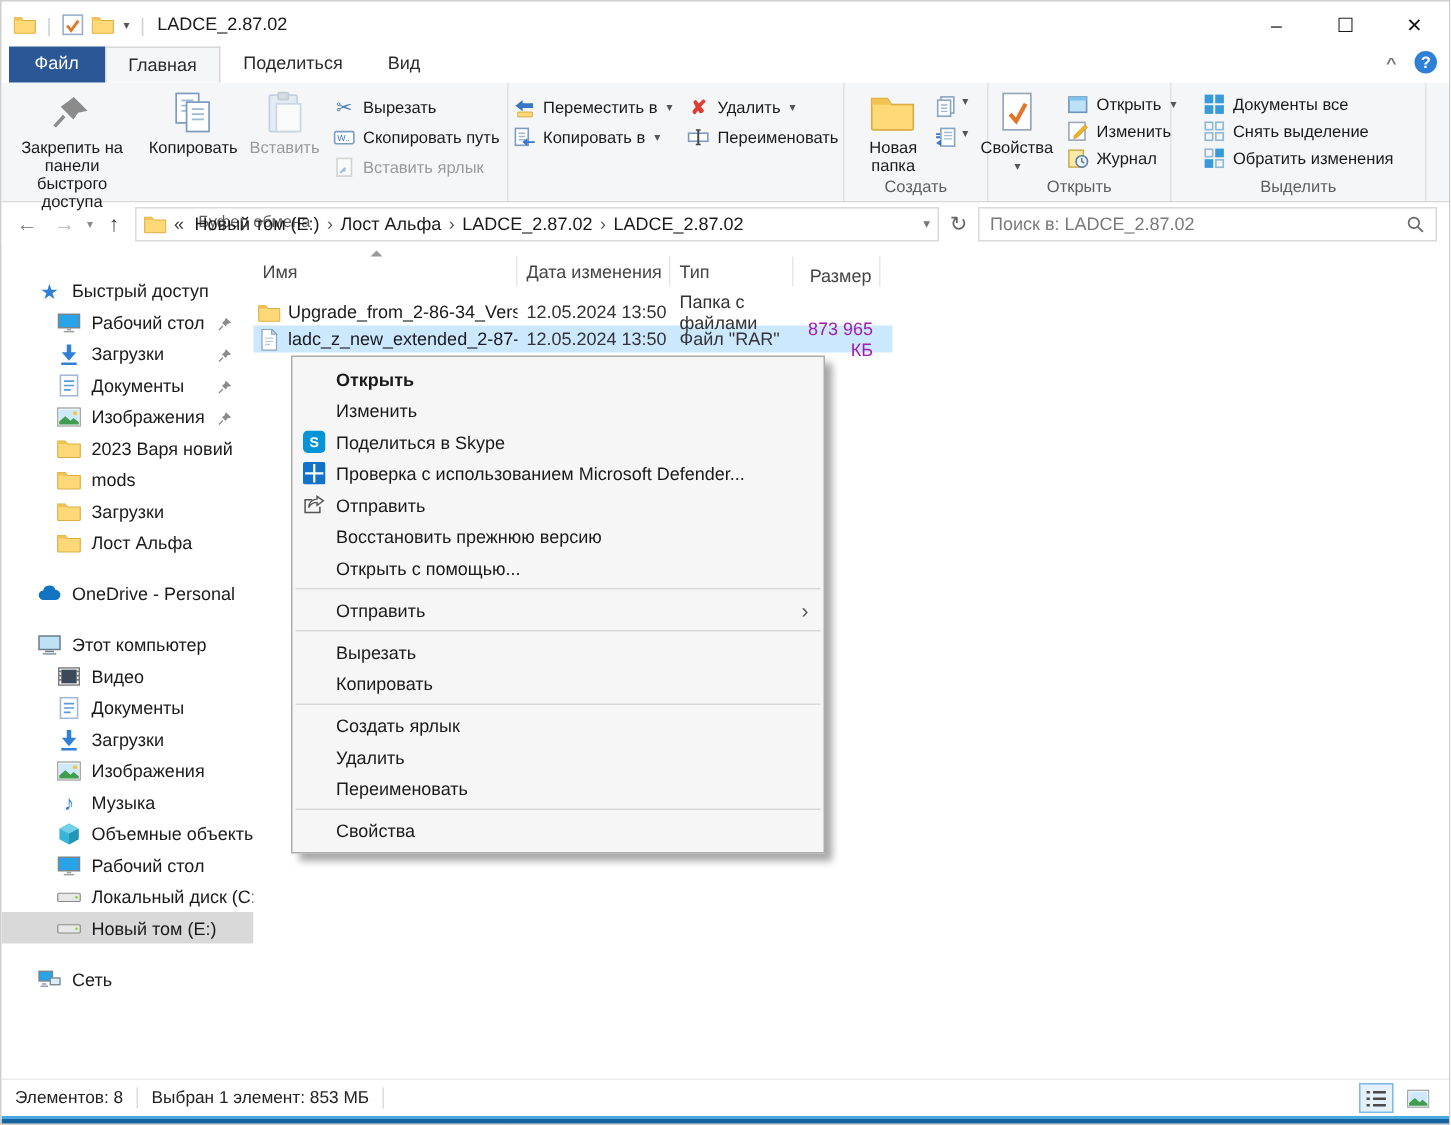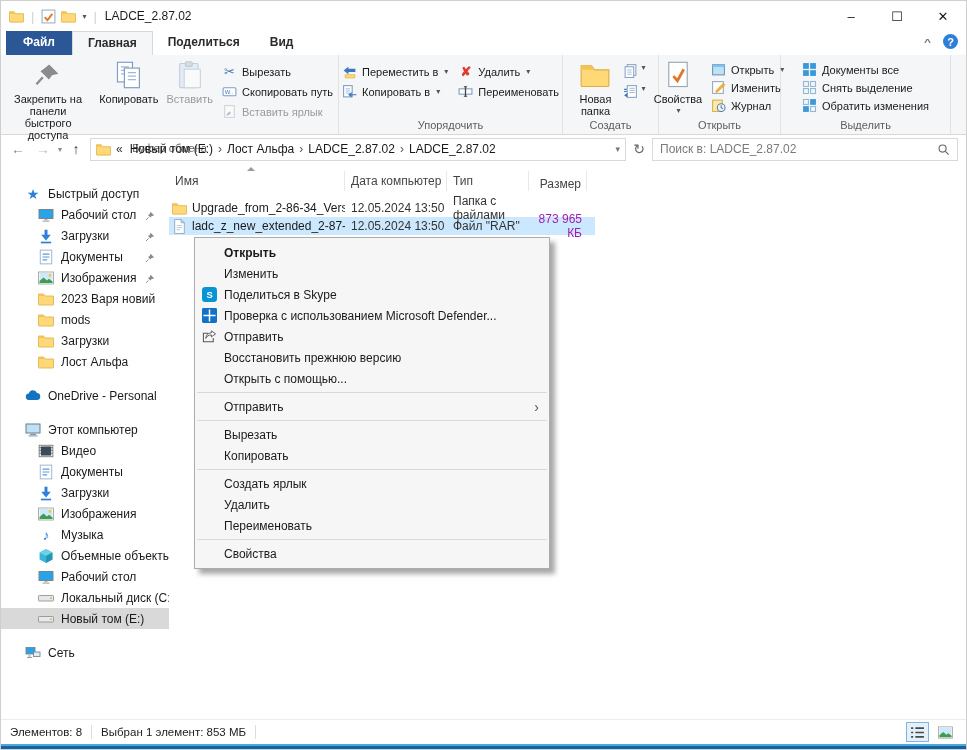--- a/index.html
+++ b/index.html
@@ -9,21 +9,21 @@
   
   .titlebar { height: 30px; display: flex; align-items: center; padding-left: 8px; }
   .qat { display: flex; align-items: center; gap: 5px; }
   .qat-sep { color: #d0d0d0; font-size: 13px; margin: 0 2px; }
   .title-text { margin-left: 6px; font-size: 12px; color: #1a1a1a; }
   .win-controls { margin-left: auto; display: flex; height: 100%; }
   .win-btn { width: 46px; display: flex; align-items: center; justify-content: center; font-size: 13px; color: #1a1a1a; }
 
   
   .tabstrip { height: 24px; display: flex; align-items: stretch; background: #fff; position: relative; }
-  .tab { padding: 4px 15px 3px; font-size: 12px; color: #2b2b2b; font-weight: bold; }
+  .tab { padding: 4px 15px 3px; font-size: 12px; color: #2b2b2b; }
   .tab-file { background: #2b5797; color: #fff; margin-left: 5px; padding: 4px 17px 3px; }
   .tab-active { background: #f5f6f7; border: 1px solid #d8d8d8; border-bottom: none; }
   .strip-right { position: absolute; right: 8px; top: 3px; display: flex; align-items: center; gap: 12px; }
   .chev-up { color: #777; font-size: 12px; font-weight: bold; transform: scaleY(.8); }
 
   
   .ribbon { height: 80px; background: #f5f6f7; border-bottom: 1px solid #d8d8d8; display: flex; }
   .rgroup { display: flex; flex-direction: column; border-right: 1px solid #e2e2e2; flex: 0 0 auto; }
   .rbody { flex: 1; display: flex; align-items: flex-start; justify-content: center; padding-top: 2px; }
   .glabel { text-align: center; font-size: 11px; color: #5e5e5e; padding: 1px 4px 3px; white-space: nowrap; }
@@ -251,21 +251,20 @@
                 <svg viewBox="0 0 14 14">
                   <rect x="1" y="4.5" width="12" height="5" fill="#fff" stroke="#7e9cc0"></rect>
                   <path d="M7 2.5v9" stroke="#444" stroke-width="1.2"></path>
                   <path d="M5.5 2.5h3M5.5 11.5h3" stroke="#444"></path>
                 </svg>
               </span>
             <span>Переименовать</span>
           </div>
         </div>
       </div>
-      <div class="glabel">Упорядочить</div>
     </div>
 
     <div class="rgroup" style="width:96px">
       <div class="rbody">
         <div class="bigbtn">
           <span class="icn">
               <svg viewBox="0 0 26 22">
                 <path d="M1 3h9l2.5 3.5H25V20a1 1 0 01-1 1H2a1 1 0 01-1-1z" fill="#ffd977" stroke="#dcaf45" stroke-width="1"></path>
                 <path d="M1 3h9l2.5 3.5H1z" fill="#f3c254"></path>
               </svg>
@@ -645,21 +644,21 @@
           </div>
         </div>
       </div>
     <div class="content">
       <div class="cols">
         <div class="colcell c-name">
           <span class="sortmark"></span>
           <span>Имя</span>
         </div>
         <div class="colcell c-date">
-            <span>Дата компьютер</span>
+            <span>Дата изменения</span>
           </div>
         <div class="colcell c-type">
             <span>Тип</span>
           </div>
         <div class="colcell c-size">
             <span>Размер</span>
           </div>
       </div>
       <div id="rows" style="margin-top:6px;">
           <div class="frow">

